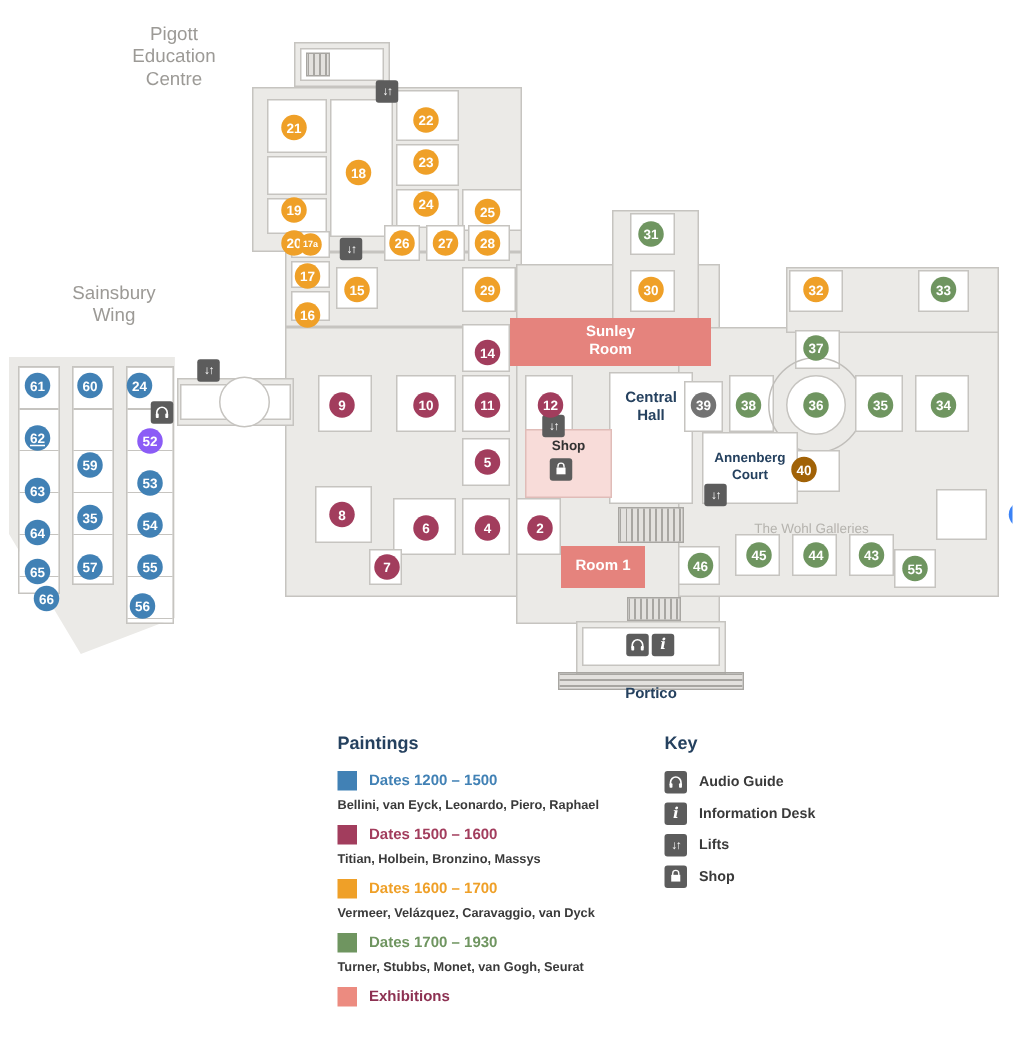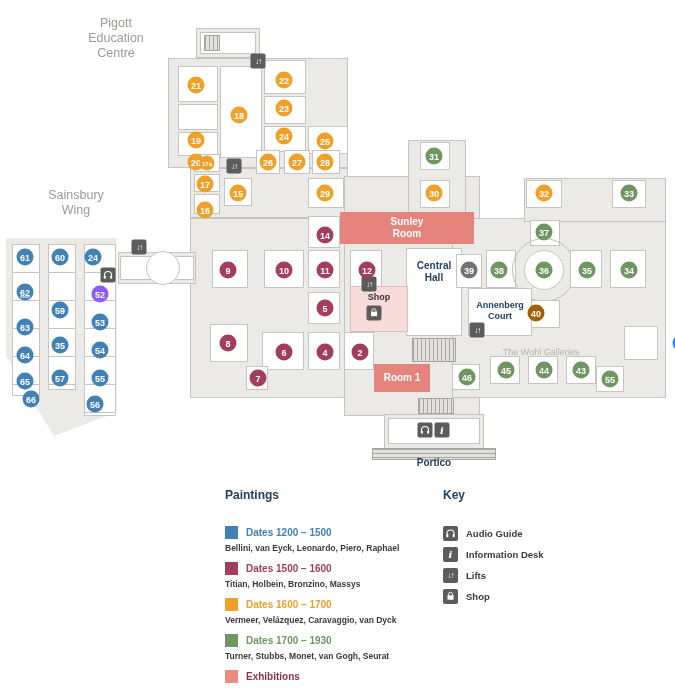--- a/index.html
+++ b/index.html
@@ -39,21 +39,21 @@
   .room-circle.sm { width:15px; height:15px; font-size:6px; }
 
   .icon-sq { width:15px; height:15px; background:#5c5c5c; color:#fff; border-radius:2px;
     display:flex; align-items:center; justify-content:center; }
   .icon-sq.onmap { position:absolute; transform:translate(-50%,-50%); z-index:5; }
   .g-lift { font-size:8px; font-weight:bold; letter-spacing:-1px; }
   .g-info { font-family:"DejaVu Serif", serif; font-style:italic; font-weight:bold; font-size:10px; }
 
   #legend-paintings { position:absolute; left:225px; top:488px; width:210px; }
   #legend-key { position:absolute; left:443px; top:488px; width:180px; }
-  .leg-heading { font-size:12px; font-weight:bold; color:#25415f; margin-bottom:24px; }
+  .leg-heading { font-size:12px; font-weight:bold; color:#25415f; margin-bottom:12px; }
   .p-entry { margin-bottom:9px; }
   .p-row { display:flex; align-items:center; gap:8px; }
   .swatch { width:13px; height:13px; display:inline-block; flex:0 0 13px; }
   .p-dates { font-size:10px; font-weight:bold; }
   .p-artists { font-size:8.5px; font-weight:bold; color:#3a3a3a; margin-top:4px; }
   .k-row { display:flex; align-items:center; gap:8px; margin-bottom:6px; }
   .k-label { font-size:9.5px; font-weight:bold; color:#3a3a3a; }
 </style>
 </head>
 <body>

